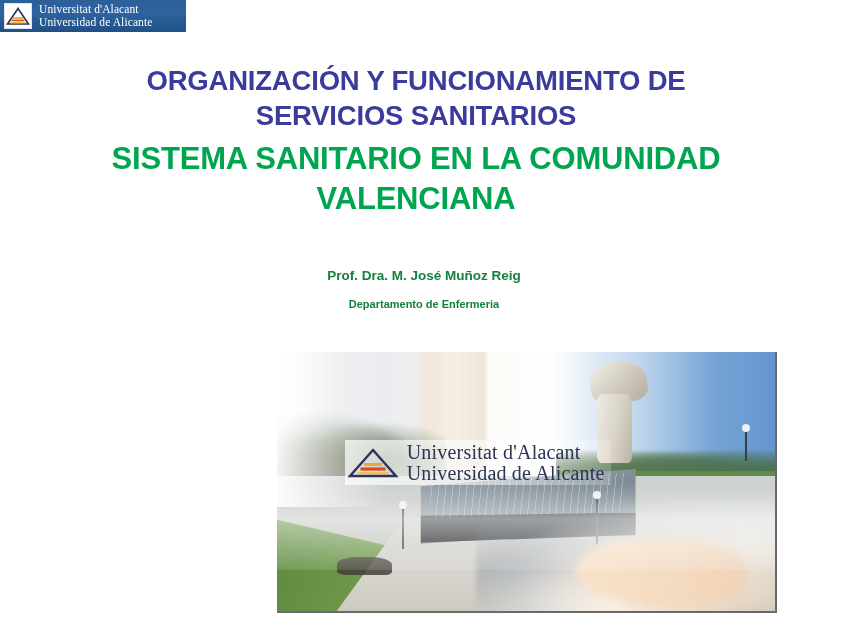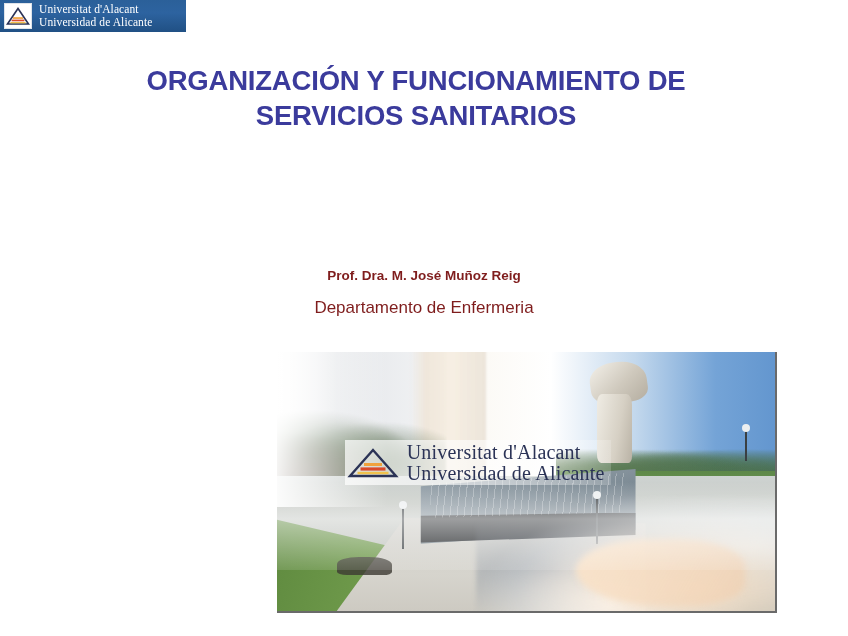--- a/index.html
+++ b/index.html
@@ -79,31 +79,31 @@
     padding: 0 90px;
   }
 
   
   .author-block {
     position: absolute;
     left: 0;
     top: 268px;
     width: 848px;
     text-align: center;
-    color: #7f1d1d;
+    color: #15803d;
   }
   .author-name {
     font-size: 13.5px;
     font-weight: bold;
     line-height: 1.2;
     margin: 0;
   }
   .author-dept {
-    font-size: 17px;
-    font-weight: normal;
+    font-size: 11px;
+    font-weight: bold;
     line-height: 1.3;
     margin: 13px 0 0 0;
   }
   .author-dept div { margin: 0; }
 
   
   .photo-frame {
     position: absolute;
     left: 277px;
     top: 352px;
@@ -353,20 +353,21 @@
     </svg>
   </div>
   <div class="header-wordmark">
     <span>Universitat d'Alacant</span>
     <span>Universidad de Alicante</span>
   </div>
 </div>
 
 <div class="title-block">
   <h1 class="title-main">ORGANIZACIÓN Y FUNCIONAMIENTO DE SERVICIOS SANITARIOS</h1>
+  <h2 class="title-sub">SISTEMA SANITARIO EN LA COMUNIDAD VALENCIANA</h2>
 </div>
 
 <div class="author-block">
   <p class="author-name">Prof. Dra.  M. José Muñoz Reig</p>
   <div class="author-dept">
     <div>Departamento de Enfermeria</div>
   </div>
 </div>
 
 <div class="photo-frame">

